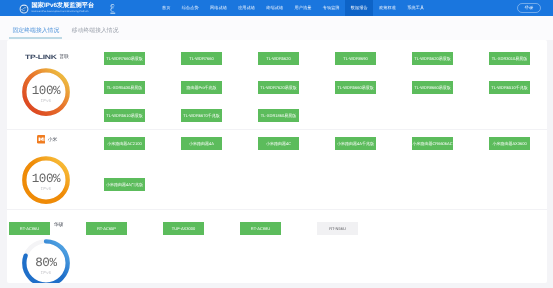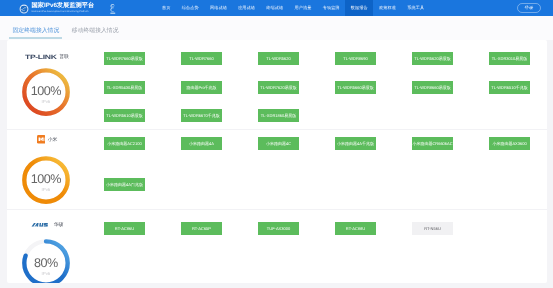--- a/index.html
+++ b/index.html
@@ -55,21 +55,21 @@
   .card { position:absolute; left:7px; top:40px; width:540px; height:243px;
           background:#fff; border-radius:2px; overflow:hidden; }
 
   .section { display:flex; border-bottom:1px solid #f2f2f5; position:relative; }
   .section:last-child { border-bottom:none; }
   .brandcol { width:95px; flex:none; position:relative; }
   .brandrow { position:absolute; left:0; right:15px; display:flex; align-items:center;
               justify-content:center; gap:2.6px; height:9px; }
   .brandname { font-size:4.9px; color:#4a4f5a; white-space:nowrap; }
 
-  .gauge { position:absolute; width:48px; height:48px; left:14.9px; }
+  .gauge { position:absolute; width:48px; height:48px; left:14.9px;font-family:Liberation Mono, monospace; }
   .gauge svg { display:block; }
   .gauge .val { position:absolute; left:0; right:0; top:17.5px; text-align:center;
                 font-size:12.6px; line-height:1; color:#666; letter-spacing:-.45px; }
   .gauge .lbl { position:absolute; left:0; right:0; top:32.5px; text-align:center;
                 font-size:4.4px; line-height:1; color:#c9c9cd; }
 
   .gridcol { flex:1; position:relative; }
   .cellwrap { position:absolute; display:flex; justify-content:flex-start; }
   .tag { display:inline-flex; align-items:center; justify-content:center;
          width:41px; height:13px; background:#5cbc5c; color:#fff;
@@ -234,21 +234,21 @@
           <span class="tag">小米路由器CR6606AC</span>
         </div>
         <div class="cellwrap" style="left: 387px; top: 7px;">
           <span class="tag">小米路由器AX3600</span>
         </div>
         <div class="cellwrap" style="left: 2px; top: 48px;">
           <span class="tag">小米路由器4A百兆版</span>
         </div>
       </div>
     </div>
-    <div class="section" style="height: 73px;">
+    <div class="section" style="height: 73px; flex-direction: column;">
       <div class="brandcol">
         <div class="brandrow" style="top:10px">
           <svg width="20.5" height="5.6" viewBox="0 0 205 56">
             <path d="M6 46 L30 10 h18 L24 46 z" fill="#2f6fa8"></path>
             <path d="M36 46 L60 10 h16 l-6 36 h-14 l1.5-9 h-9 l-5 9 z M56 30 l5-9 -1 9z" fill="#2f6fa8"></path>
             <path d="M86 10 h15 l-4 25 h10 l4-25 h15 l-5 30 q-1 6 -9 6 h-22 q-8 0 -7-6 z" fill="#2f6fa8"></path>
             <path d="M135 10 h34 l-2 10 h-20 l-.5 3 h16 q7 0 6 7 l-1.5 10 q-1 6 -9 6 h-31 l2-10 h21 l.6-3 h-16 q-7 0 -6-7 l1.4-10 q1-6 5-6z" fill="#2f6fa8"></path>
             <rect x="6" y="49" width="165" height="5" fill="#2f6fa8"></rect>
           </svg>
           <span class="brandname">华硕</span>

